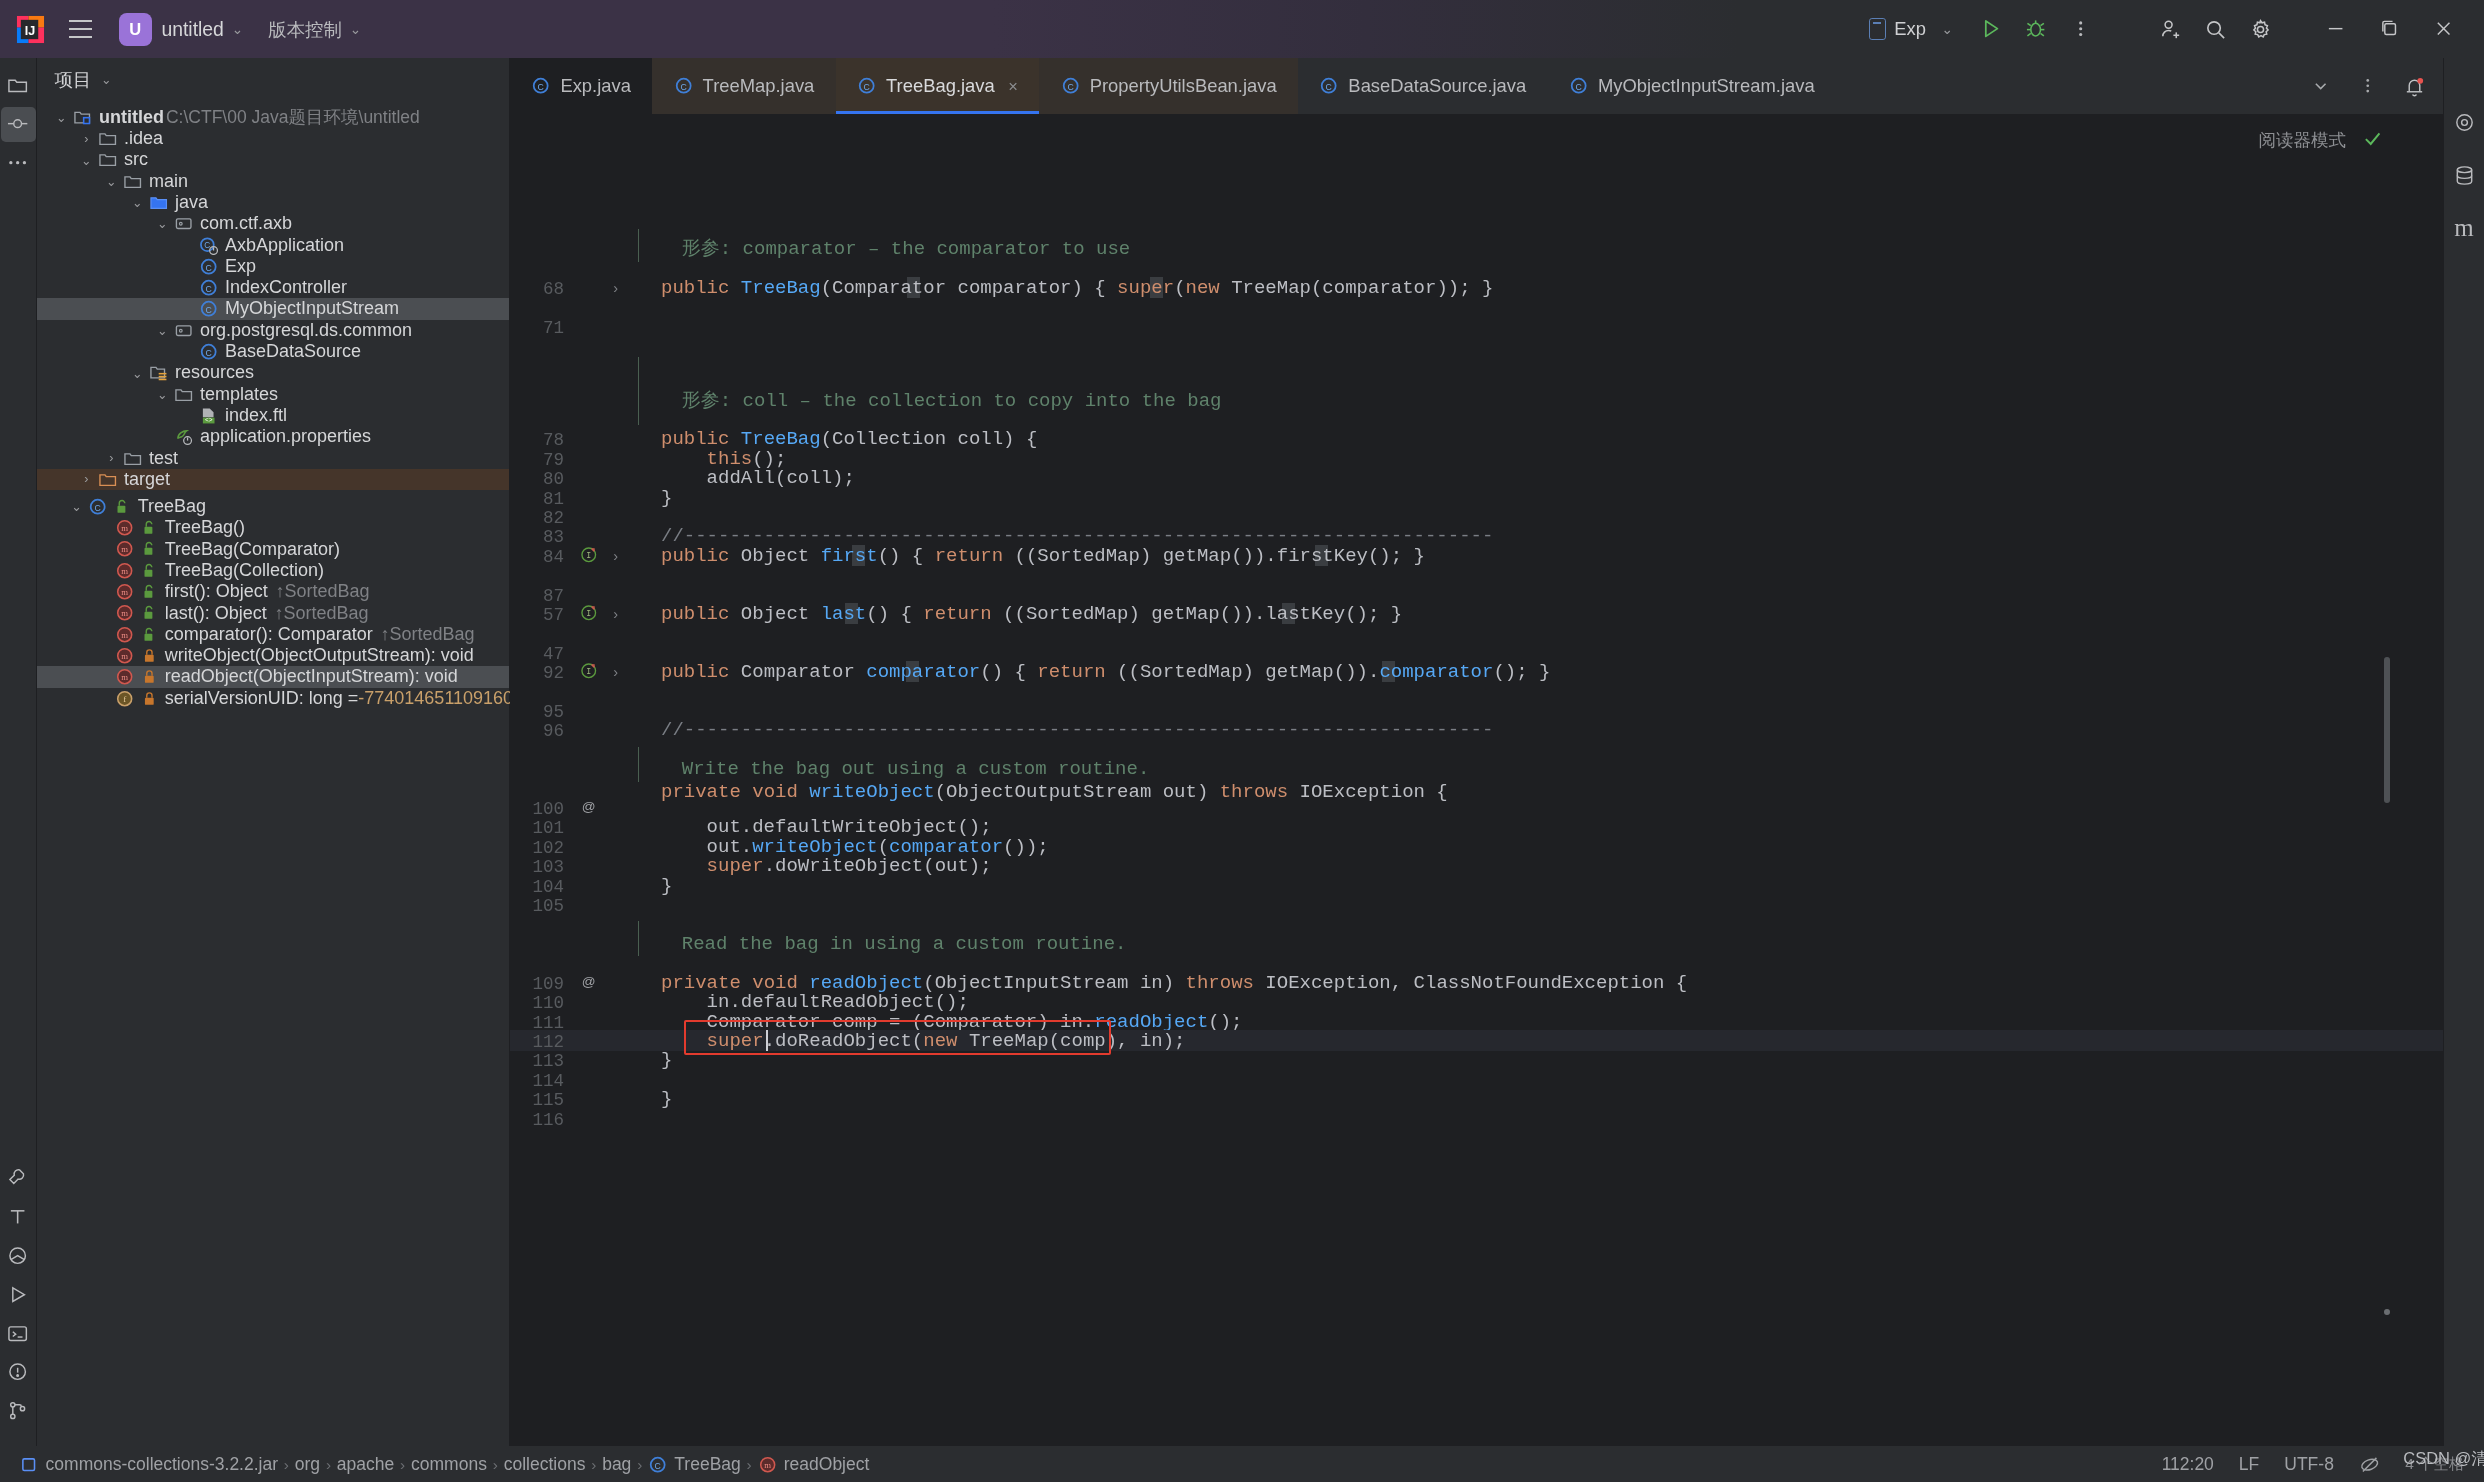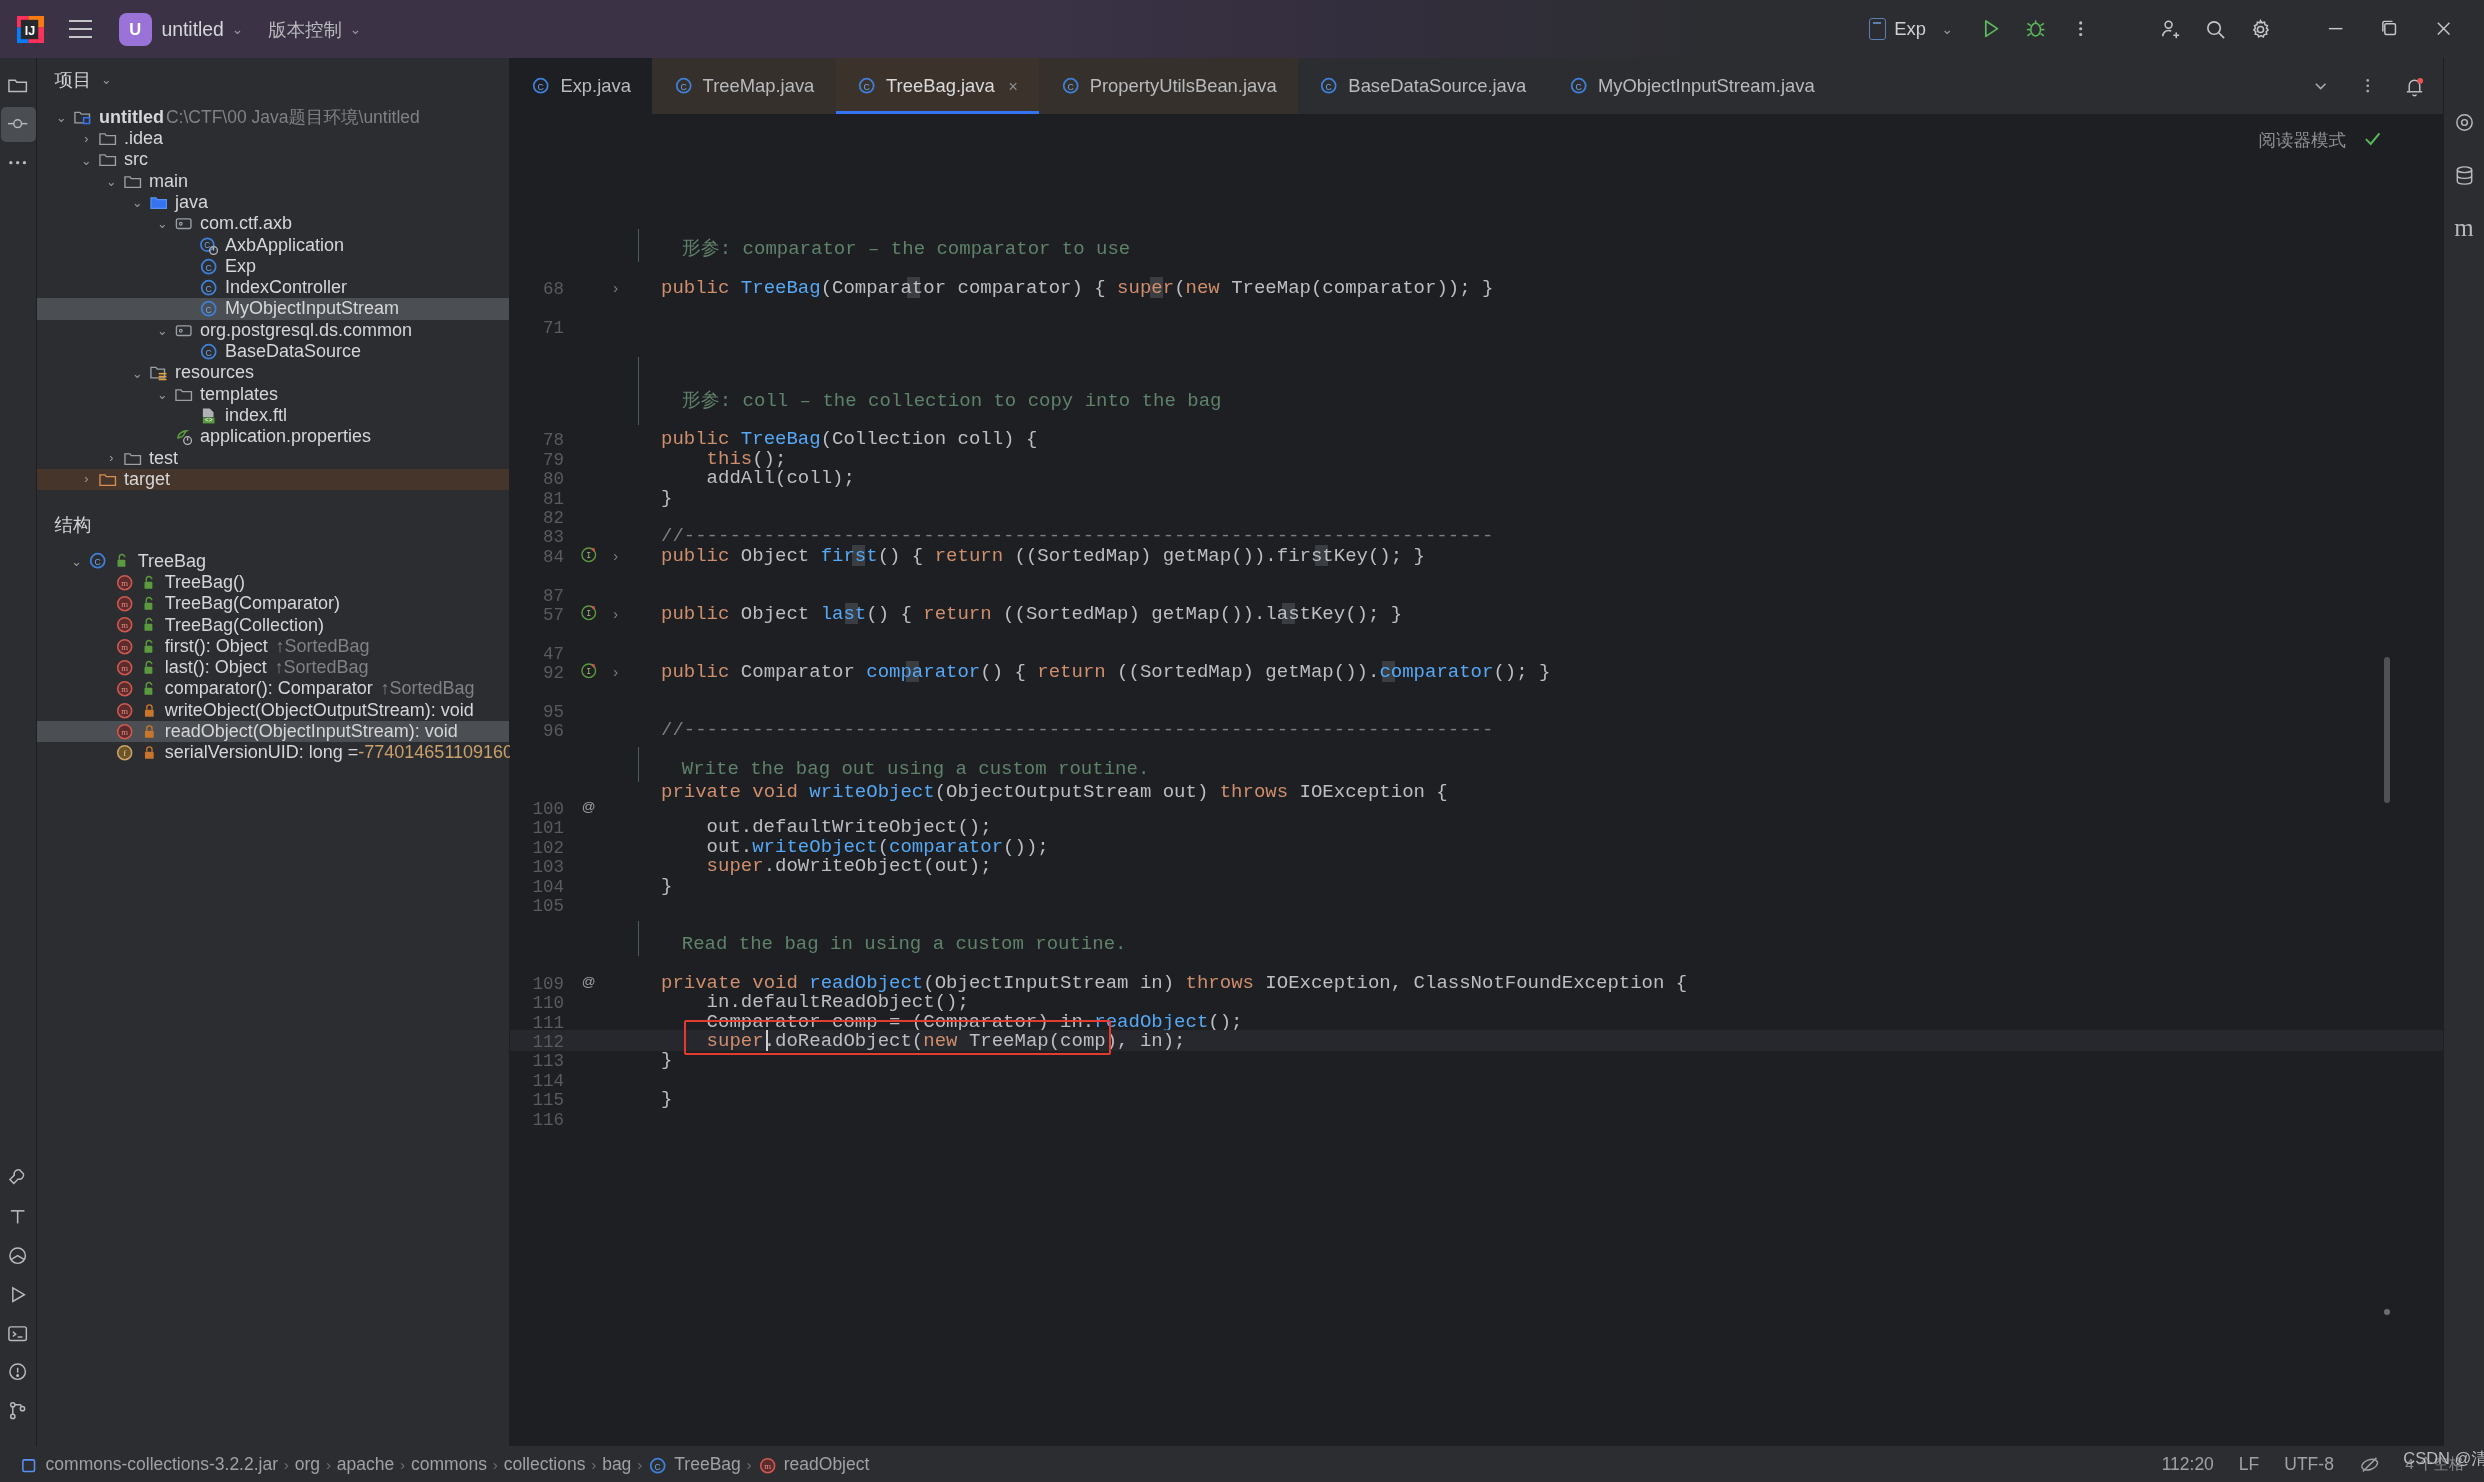--- a/index.html
+++ b/index.html
@@ -123,21 +123,21 @@
   .reader-mode { position:absolute; right: 97px; top: 13.6px; color:#8d8f93; font-size:17.5px; }
   .check-ok { position:absolute; right: 60px; top: 13.6px; }
   .scroll-thumb { position:absolute; right: 53px; width: 5.8px; background:#4e5155; border-radius:2.9px; }
 
   
   .rightbar { width: 41px; min-width:41px; background: #2b2d30; display:flex; flex-direction: column; align-items:center; padding-top: 47px; gap: 17.5px; border-left:1px solid #1e1f22; }
 
   
   .statusbar { height: 37px; min-height:37px; background:#2b2d30; display:flex; align-items:center; padding: 0 13.6px; gap: 0; }
   .crumbs { display:flex; align-items:center; gap:0; font-size: 17.5px; color: #9fa1a5; }
-  .crumb { padding: 0 5.8px; cursor:pointer; display:flex; align-items:flex-end; gap:6.8px; }
+  .crumb { padding: 0 5.8px; cursor:pointer; display:flex; align-items:center; gap:6.8px; }
   .crumb-sep { color:#6c6f73; font-size: 15.5px; }
   .status-right { margin-left:auto; display:flex; align-items:center; gap: 25px; color:#9fa1a5; font-size:17.5px; padding-right: 5.8px;}
   .status-right .si { cursor:pointer; }
   .watermark { color:#8a8c90; font-size:15.5px; position:relative; }
   .wm-over { position:absolute; left:-1.9px; top:-5.8px; color:#b9bbbf; font-size:16.5px; white-space:nowrap; }
 
   svg { display:block; }
 </style>
 </head>
 <body>
@@ -495,23 +495,20 @@
             <span class="tw" style="margin-left: 25px;">›</span>
             <span class="ticon">
               <svg width="19.4" height="19.4" viewBox="0 0 20 20">
                 <path d="M2 5h5.2l1.3 1.8H18v9H2z" fill="none" stroke="#d98f54" stroke-width="1.4"></path>
               </svg>
             </span>
             <span class="tlabel">target</span>
           </div>
         </div>
 
-      <div class="struct-head">
-        <span>结构</span>
-      </div>
       <div class="struct" id="structure-tree">
           <div class="srow" style="padding-left: 29px;">
             <span class="tw">⌄</span>
             <span class="ticon">
               <svg width="19.4" height="19.4" viewBox="0 0 20 20" style="font-size:18.5px">
                 <circle cx="10" cy="10" r="7.2" fill="none" stroke="#3f7fd8" stroke-width="1.8"></circle>
                 <text x="10" y="14" font-size="9" fill="#6fa8ea" text-anchor="middle" font-family="Liberation Sans, sans-serif">C</text>
               </svg>
             </span>
             <span class="ticon" style="width: 17.5px; min-width: 17.5px;">

